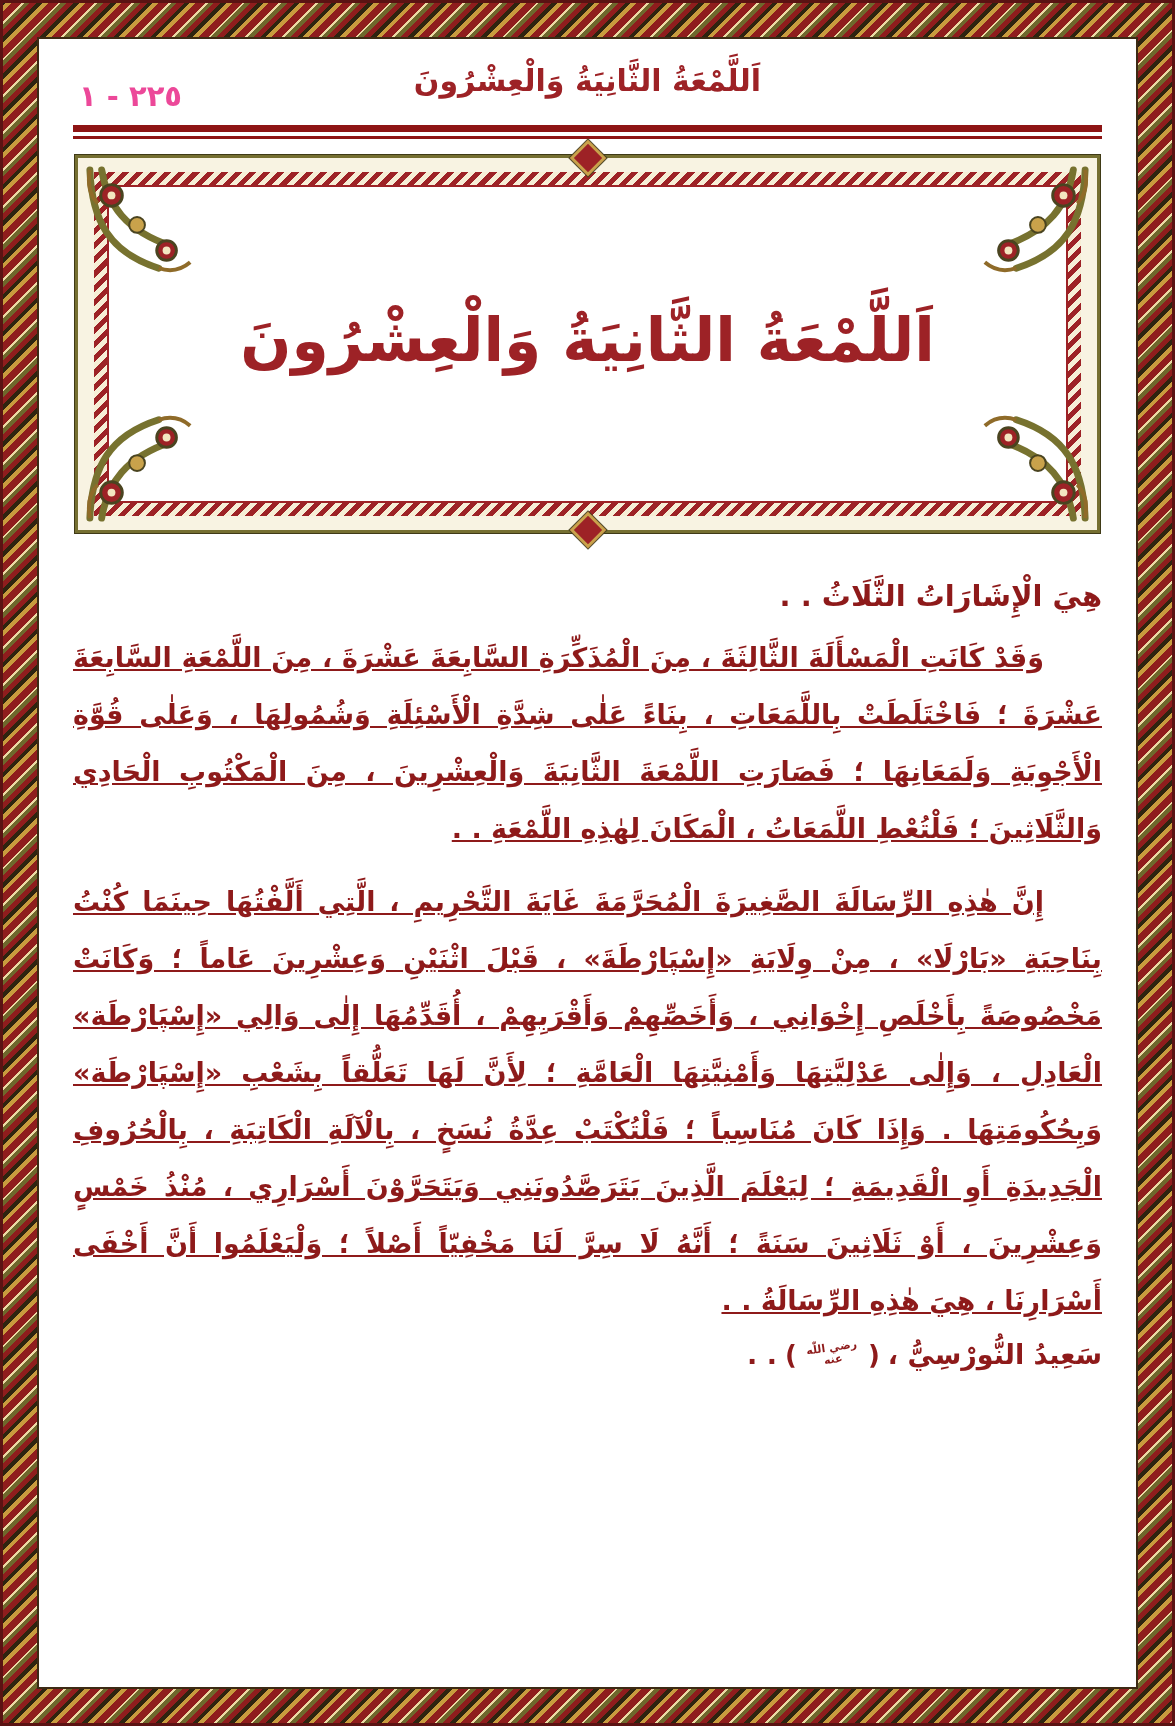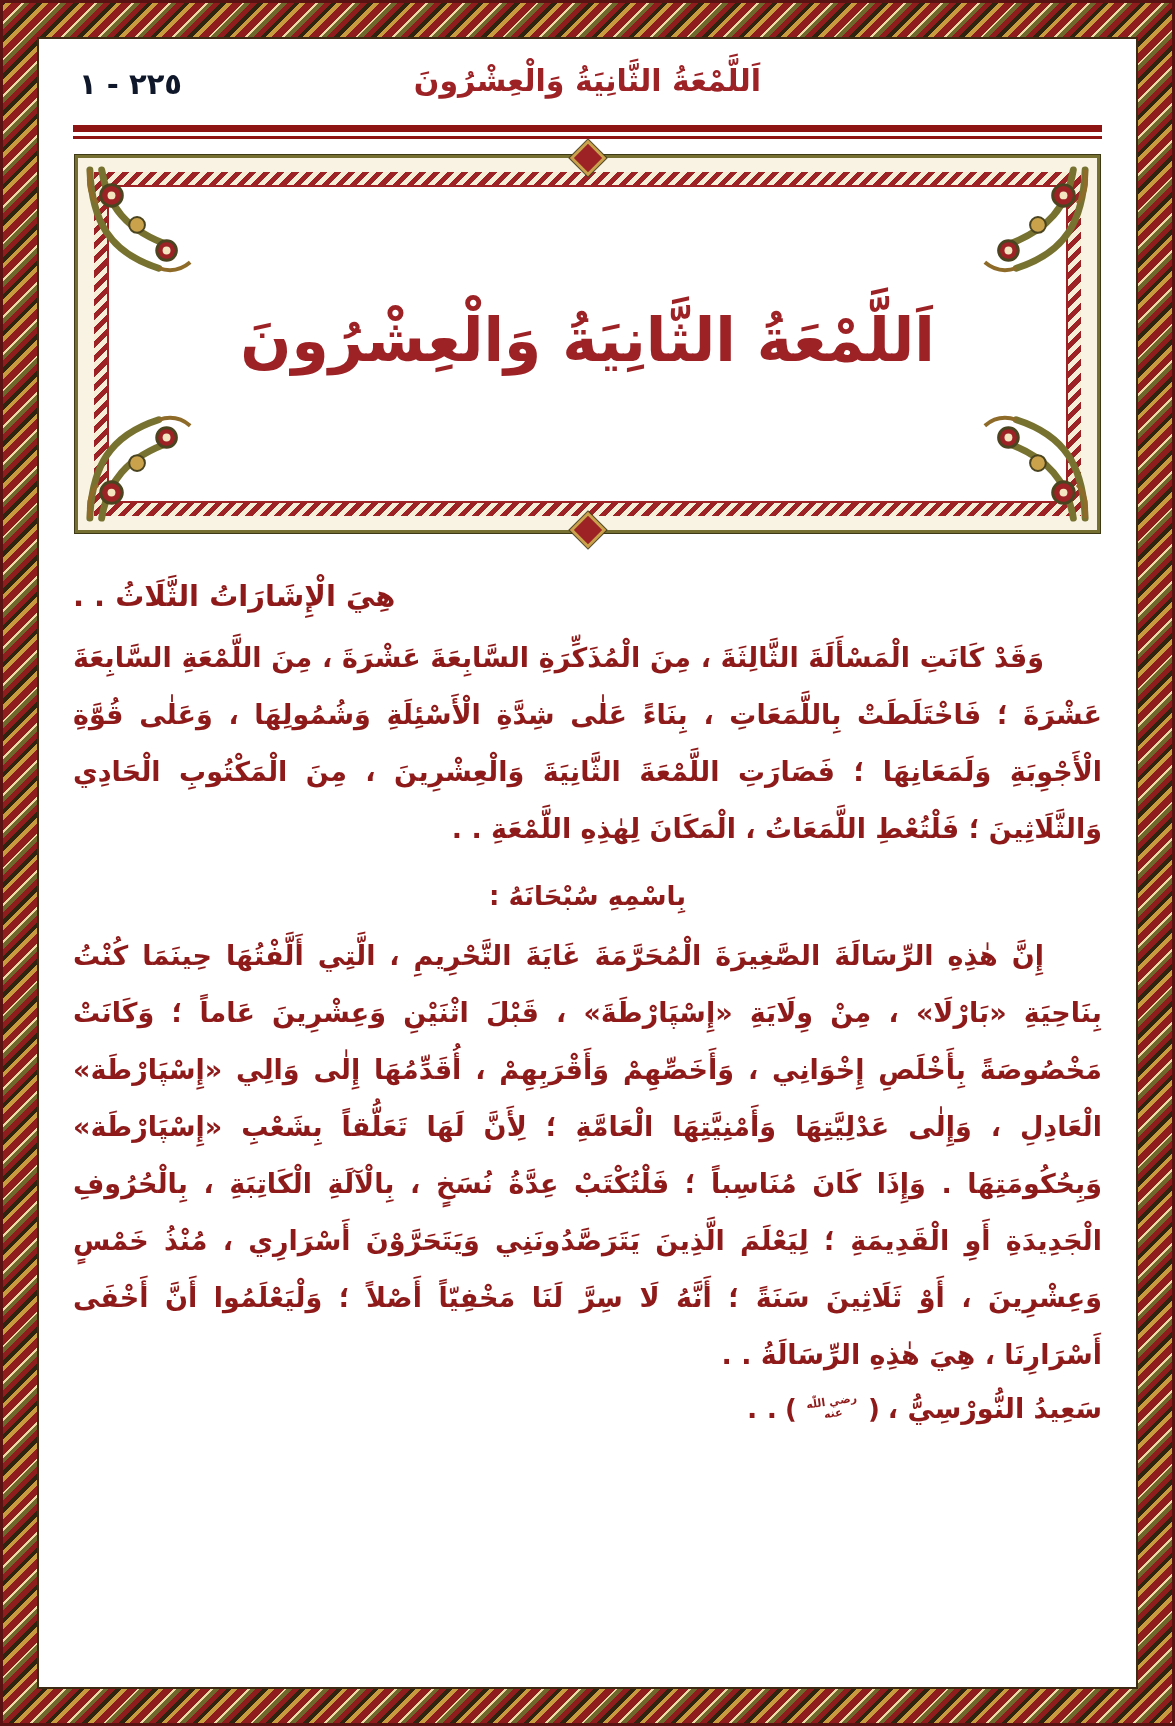--- a/index.html
+++ b/index.html
@@ -31,22 +31,22 @@
     background:#ffffff;
     border:2px solid #3c2a14;
     padding:8px 34px 0 34px;
     position:relative;
     direction:rtl;
     overflow:hidden;
   }
   
   .header{position:relative;margin-top:16px;height:48px;}
   .page-num{
-    position:absolute;left:6px;top:4px;
-    font-size:29px;font-weight:bold;color:#0f172a;
+    position:absolute;left:6px;top:16px;
+    font-size:29px;font-weight:bold;color:#ec4899;
     direction:ltr;letter-spacing:2px;
   }
   .header-title{
     text-align:center;
     font-size:30px;font-weight:bold;color:#9d2226;
   }
   .rule{margin:14px 0 0 0;}
   .rule .thick{height:7px;background:#8e1414;}
   .rule .thin{height:3px;background:#8e1414;margin-top:4px;}
   
@@ -85,27 +85,27 @@
   .corner.tr{top:4px;right:4px;transform:scale(-1,-1);}
   .medallion{
     position:absolute;left:50%;width:20px;height:20px;
     background:#9d2226;border:3px solid #c9a24b;outline:1px solid #4a4420;
     transform:translateX(-50%) rotate(45deg);
   }
   .medallion.top{top:-13px;}
   .medallion.bottom{bottom:-13px;}
   
   .body-text{color:#8e1a1a;font-weight:bold;}
-  .subtitle{text-align:left;font-size:29px;margin-top:46px;}
+  .subtitle{text-align:right;font-size:29px;margin-top:46px;}
   .para{
     font-size:27px;line-height:57px;
     text-align:justify;text-justify:inter-word;
     margin:16px 0 0 0;
   }
-  .para.indent{text-indent:58px;}
+  .para.indent{text-indent:58px;text-decoration:underline;}
   .dedication{text-align:center;font-size:27px;line-height:57px;margin-top:8px;}
   .basmala{text-align:center;font-size:26px;margin-top:24px;}
   .signature-row{
     margin-top:10px;margin-left:104px;
     direction:rtl;width:max-content;
     display:flex;align-items:center;gap:8px;
     font-size:27px;
   }
   .seal{
     display:inline-flex;flex-direction:column;align-items:center;
@@ -197,21 +197,20 @@
       <div class="orn-stripe">
         <div class="orn-inner">
           <div class="box-title">اَللَّمْعَةُ الثَّانِيَةُ وَالْعِشْرُونَ</div>
         </div>
       </div>
     </div>
 
     <div class="body-text">
       <div class="subtitle">هِيَ الْإِشَارَاتُ الثَّلَاثُ . .</div>
       <p class="para indent">وَقَدْ كَانَتِ الْمَسْأَلَةَ الثَّالِثَةَ ، مِنَ الْمُذَكِّرَةِ السَّابِعَةَ عَشْرَةَ ، مِنَ اللَّمْعَةِ السَّابِعَةَ عَشْرَةَ ؛ فَاخْتَلَطَتْ بِاللَّمَعَاتِ ، بِنَاءً عَلٰى شِدَّةِ الْأَسْئِلَةِ وَشُمُولِهَا ، وَعَلٰى قُوَّةِ الْأَجْوِبَةِ وَلَمَعَانِهَا ؛ فَصَارَتِ اللَّمْعَةَ الثَّانِيَةَ وَالْعِشْرِينَ ، مِنَ الْمَكْتُوبِ الْحَادِي وَالثَّلَاثِينَ ؛ فَلْتُعْطِ اللَّمَعَاتُ ، الْمَكَانَ لِهٰذِهِ اللَّمْعَةِ . .</p>
-      <div class="basmala">بِاسْمِهِ سُبْحَانَهُ :</div>
       <p class="para indent">إِنَّ هٰذِهِ الرِّسَالَةَ الصَّغِيرَةَ الْمُحَرَّمَةَ غَايَةَ التَّحْرِيمِ ، الَّتِي أَلَّفْتُهَا حِينَمَا كُنْتُ بِنَاحِيَةِ «بَارْلَا» ، مِنْ وِلَايَةِ «إِسْپَارْطَةَ» ، قَبْلَ اثْنَيْنِ وَعِشْرِينَ عَاماً ؛ وَكَانَتْ مَخْصُوصَةً بِأَخْلَصِ إِخْوَانِي ، وَأَخَصِّهِمْ وَأَقْرَبِهِمْ ، أُقَدِّمُهَا إِلٰى وَالِي «إِسْپَارْطَة» الْعَادِلِ ، وَإِلٰى عَدْلِيَّتِهَا وَأَمْنِيَّتِهَا الْعَامَّةِ ؛ لِأَنَّ لَهَا تَعَلُّقاً بِشَعْبِ «إِسْپَارْطَة» وَبِحُكُومَتِهَا . وَإِذَا كَانَ مُنَاسِباً ؛ فَلْتُكْتَبْ عِدَّةُ نُسَخٍ ، بِالْآلَةِ الْكَاتِبَةِ ، بِالْحُرُوفِ الْجَدِيدَةِ أَوِ الْقَدِيمَةِ ؛ لِيَعْلَمَ الَّذِينَ يَتَرَصَّدُونَنِي وَيَتَحَرَّوْنَ أَسْرَارِي ، مُنْذُ خَمْسٍ وَعِشْرِينَ ، أَوْ ثَلَاثِينَ سَنَةً ؛ أَنَّهُ لَا سِرَّ لَنَا مَخْفِيّاً أَصْلاً ؛ وَلْيَعْلَمُوا أَنَّ أَخْفَى أَسْرَارِنَا ، هِيَ هٰذِهِ الرِّسَالَةُ . .</p>
 
       <div class="signature-row">
         <span>سَعِيدُ النُّورْسِيُّ ،</span>
         <span class="seal-paren">(</span>
         <span class="seal">
           <span>رضي اللّٰه</span>
           <span>عنه</span>
         </span>
         <span class="seal-paren">)</span>

